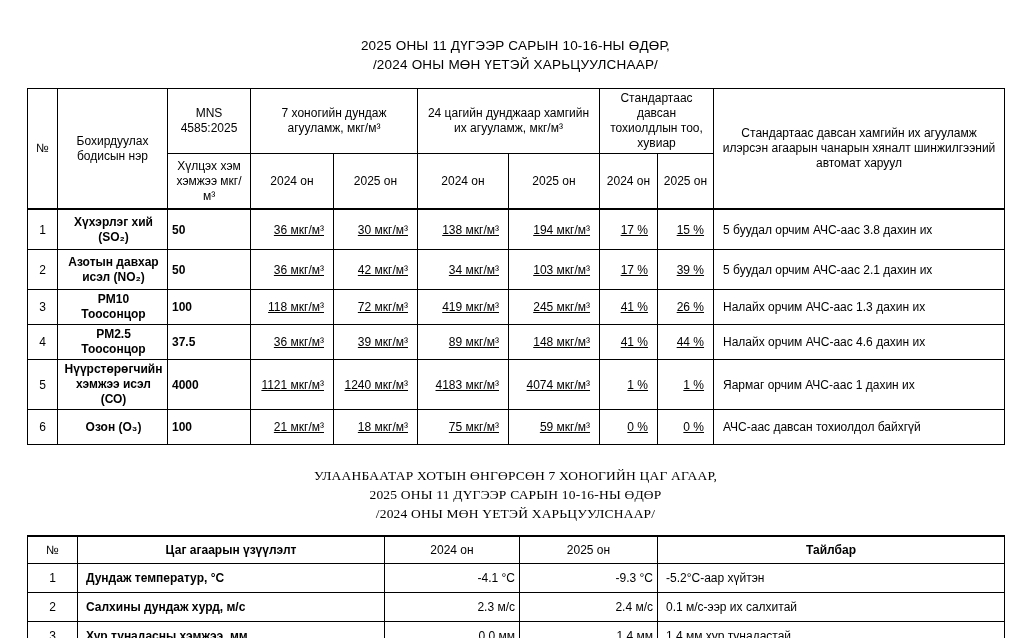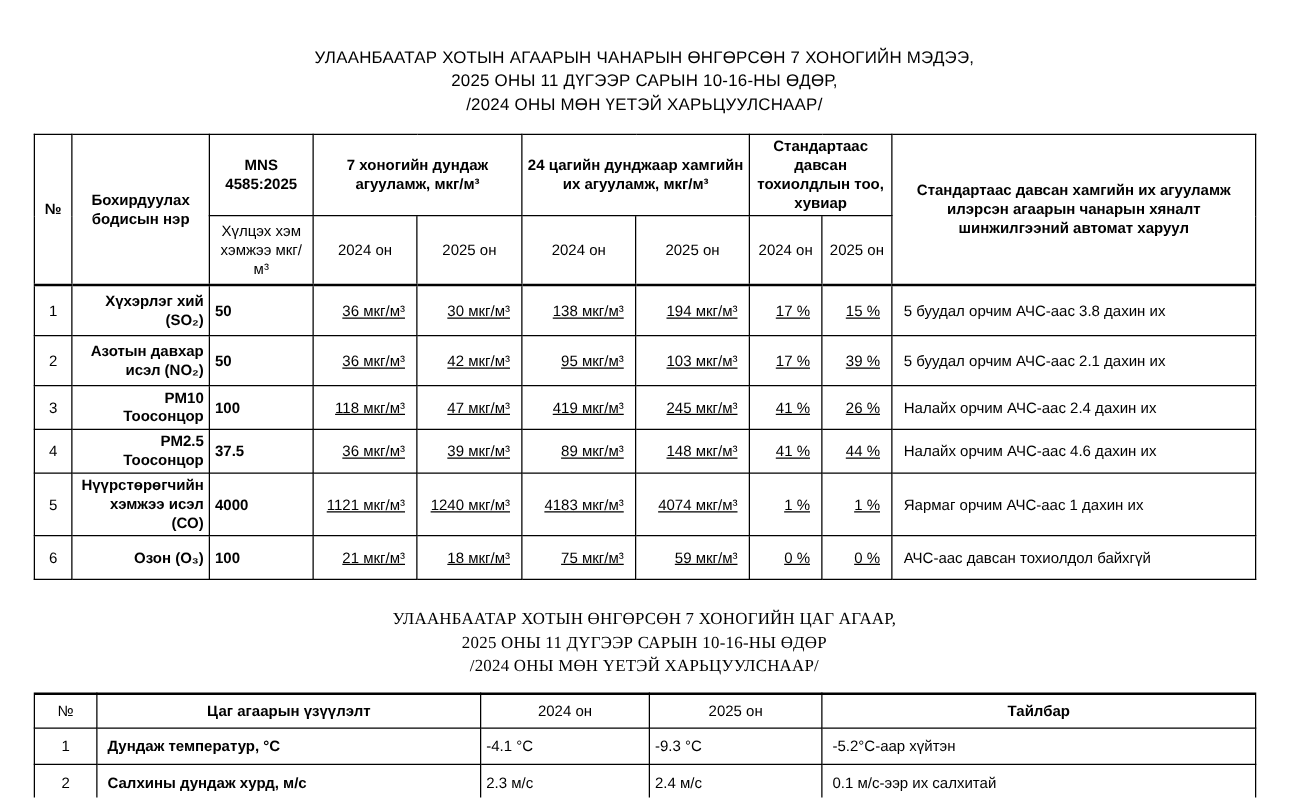--- a/index.html
+++ b/index.html
@@ -40,54 +40,53 @@
     vertical-align: middle;
     overflow: hidden;
   }
   
   .air-table { margin-top: 14px; }
   .air-table th {
     font-weight: normal;
     text-align: center;
     line-height: 15px;
   }
-  .air-table thead tr.h1 th { height: 46px; font-weight: bold; }
+  .air-table thead tr.h1 th { height: 46px; }
   .air-table thead tr.h2 th { height: 50px; }
   .air-table thead tr.h2 th,
   .air-table thead th[rowspan] { border-bottom: 2px solid #000000; }
   .air-table td { height: 30px; }
   .air-table tr.tall td { height: 35px; }
   .cell-no { text-align: center; }
   .cell-name {
     font-weight: bold;
-    text-align: right;
+    text-align: center;
     padding-left: 6px;
     line-height: 15px;
   }
   .cell-limit { font-weight: bold; text-align: left; }
   .cell-value { text-align: right; padding-right: 9px; text-decoration: underline; }
   .cell-station { text-align: left; padding-left: 9px; }
 
   
   .weather-table { margin-top: 12px; border-top: 2px solid #000; border-bottom: 3px solid #000; }
   .weather-table th { height: 22px; text-align: center; line-height: 14px; }
   .weather-table th.plain { font-weight: normal; }
   .weather-table td { height: 24px; }
   .weather-table tr:last-child td { border-bottom: 3px solid #000000; }
   .cell-indicator { text-align: left; padding-left: 8px; font-weight: bold; }
-  .cell-wval { text-align: left; }
+  .cell-wval { text-align: right; }
   .cell-remark { text-align: left; padding-left: 8px; }
 </style>
 </head>
 <body>
 
 <div class="page">
 
   <div class="doc-title first">
-    <div>УЛААНБААТАР ХОТЫН АГААРЫН ЧАНАРЫН ӨНГӨРСӨН 7 ХОНОГИЙН МЭДЭЭ,</div>
     <div>2025 ОНЫ 11 ДҮГЭЭР САРЫН 10-16-НЫ ӨДӨР,</div>
     <div>/2024 ОНЫ МӨН ҮЕТЭЙ ХАРЬЦУУЛСНААР/</div>
   </div>
 
   <table class="air-table">
     <colgroup>
       <col style="width:30px">
         <col style="width:110px">
         <col style="width:83px">
       <col style="width:83px">
@@ -130,37 +129,37 @@
         <td class="cell-value">17 %</td>
         <td class="cell-value">15 %</td>
         <td class="cell-station">5 буудал орчим АЧС-аас 3.8 дахин их</td>
       </tr>
       <tr class="tall">
         <td class="cell-no">2</td>
         <td class="cell-name">Азотын давхар исэл (NO₂)</td>
         <td class="cell-limit">50</td>
         <td class="cell-value">36 мкг/м³</td>
         <td class="cell-value">42 мкг/м³</td>
-        <td class="cell-value">95 мкг/м³</td>
+        <td class="cell-value">34 мкг/м³</td>
         <td class="cell-value">103 мкг/м³</td>
         <td class="cell-value">17 %</td>
         <td class="cell-value">39 %</td>
         <td class="cell-station">5 буудал орчим АЧС-аас 2.1 дахин их</td>
       </tr>
       <tr>
         <td class="cell-no">3</td>
         <td class="cell-name">PM10 Тоосонцор</td>
         <td class="cell-limit">100</td>
         <td class="cell-value">118 мкг/м³</td>
-        <td class="cell-value">47 мкг/м³</td>
+        <td class="cell-value">72 мкг/м³</td>
         <td class="cell-value">419 мкг/м³</td>
         <td class="cell-value">245 мкг/м³</td>
         <td class="cell-value">41 %</td>
         <td class="cell-value">26 %</td>
-        <td class="cell-station">Налайх орчим АЧС-аас 2.4 дахин их</td>
+        <td class="cell-station">Налайх орчим АЧС-аас 1.3 дахин их</td>
       </tr>
       <tr>
         <td class="cell-no">4</td>
         <td class="cell-name">PM2.5 Тоосонцор</td>
         <td class="cell-limit">37.5</td>
         <td class="cell-value">36 мкг/м³</td>
         <td class="cell-value">39 мкг/м³</td>
         <td class="cell-value">89 мкг/м³</td>
         <td class="cell-value">148 мкг/м³</td>
         <td class="cell-value">41 %</td>

